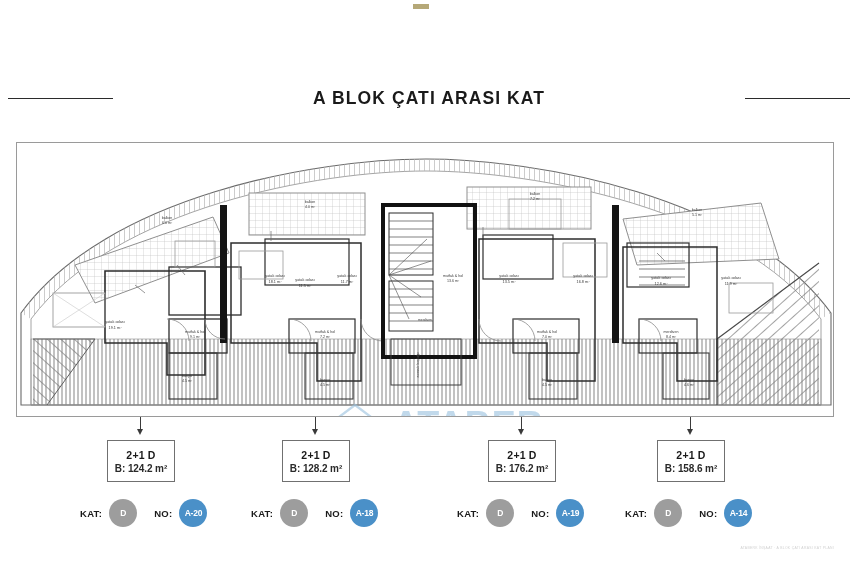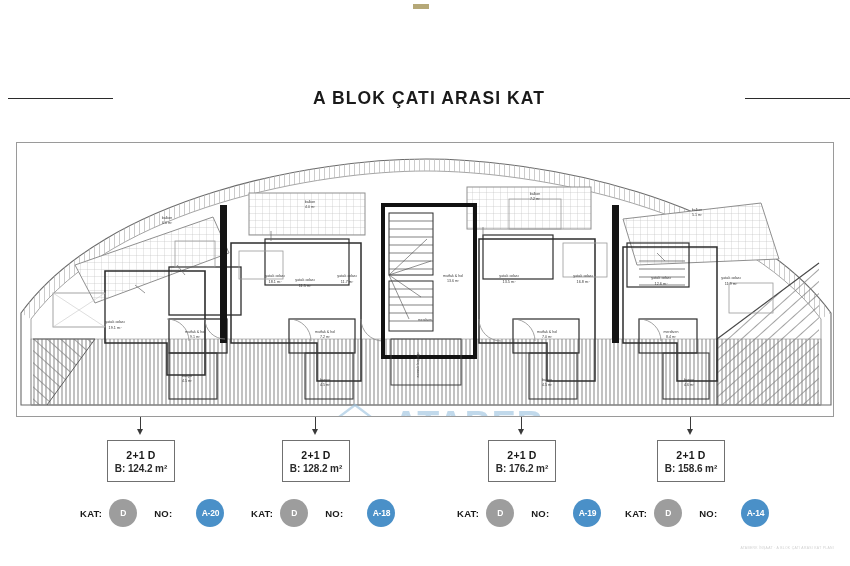--- a/index.html
+++ b/index.html
@@ -91,21 +91,21 @@
   .kn-label {
     font-size: 9.5px; font-weight: bold; color: #1a1a1a; letter-spacing: 0.3px;
   }
   .badge {
     width: 28px; height: 28px; border-radius: 50%;
     display: flex; align-items: center; justify-content: center;
     font-size: 8.5px; font-weight: bold; color: #ffffff;
     letter-spacing: -0.2px;
   }
   .badge.kat { background: #9d9d9d; margin-left: 7px; margin-right: 17px; }
-  .badge.no  { background: #4a90c8; margin-left: 24px; }
+  .badge.no  { background: #4a90c8; margin-left: 7px; }
 
   
   .fine-print {
     position: absolute; right: 16px; bottom: 16px;
     font-size: 3.4px; color: #d2d2d2; letter-spacing: 0.3px;
     white-space: nowrap;
   }
 </style>
 </head>
 <body>

